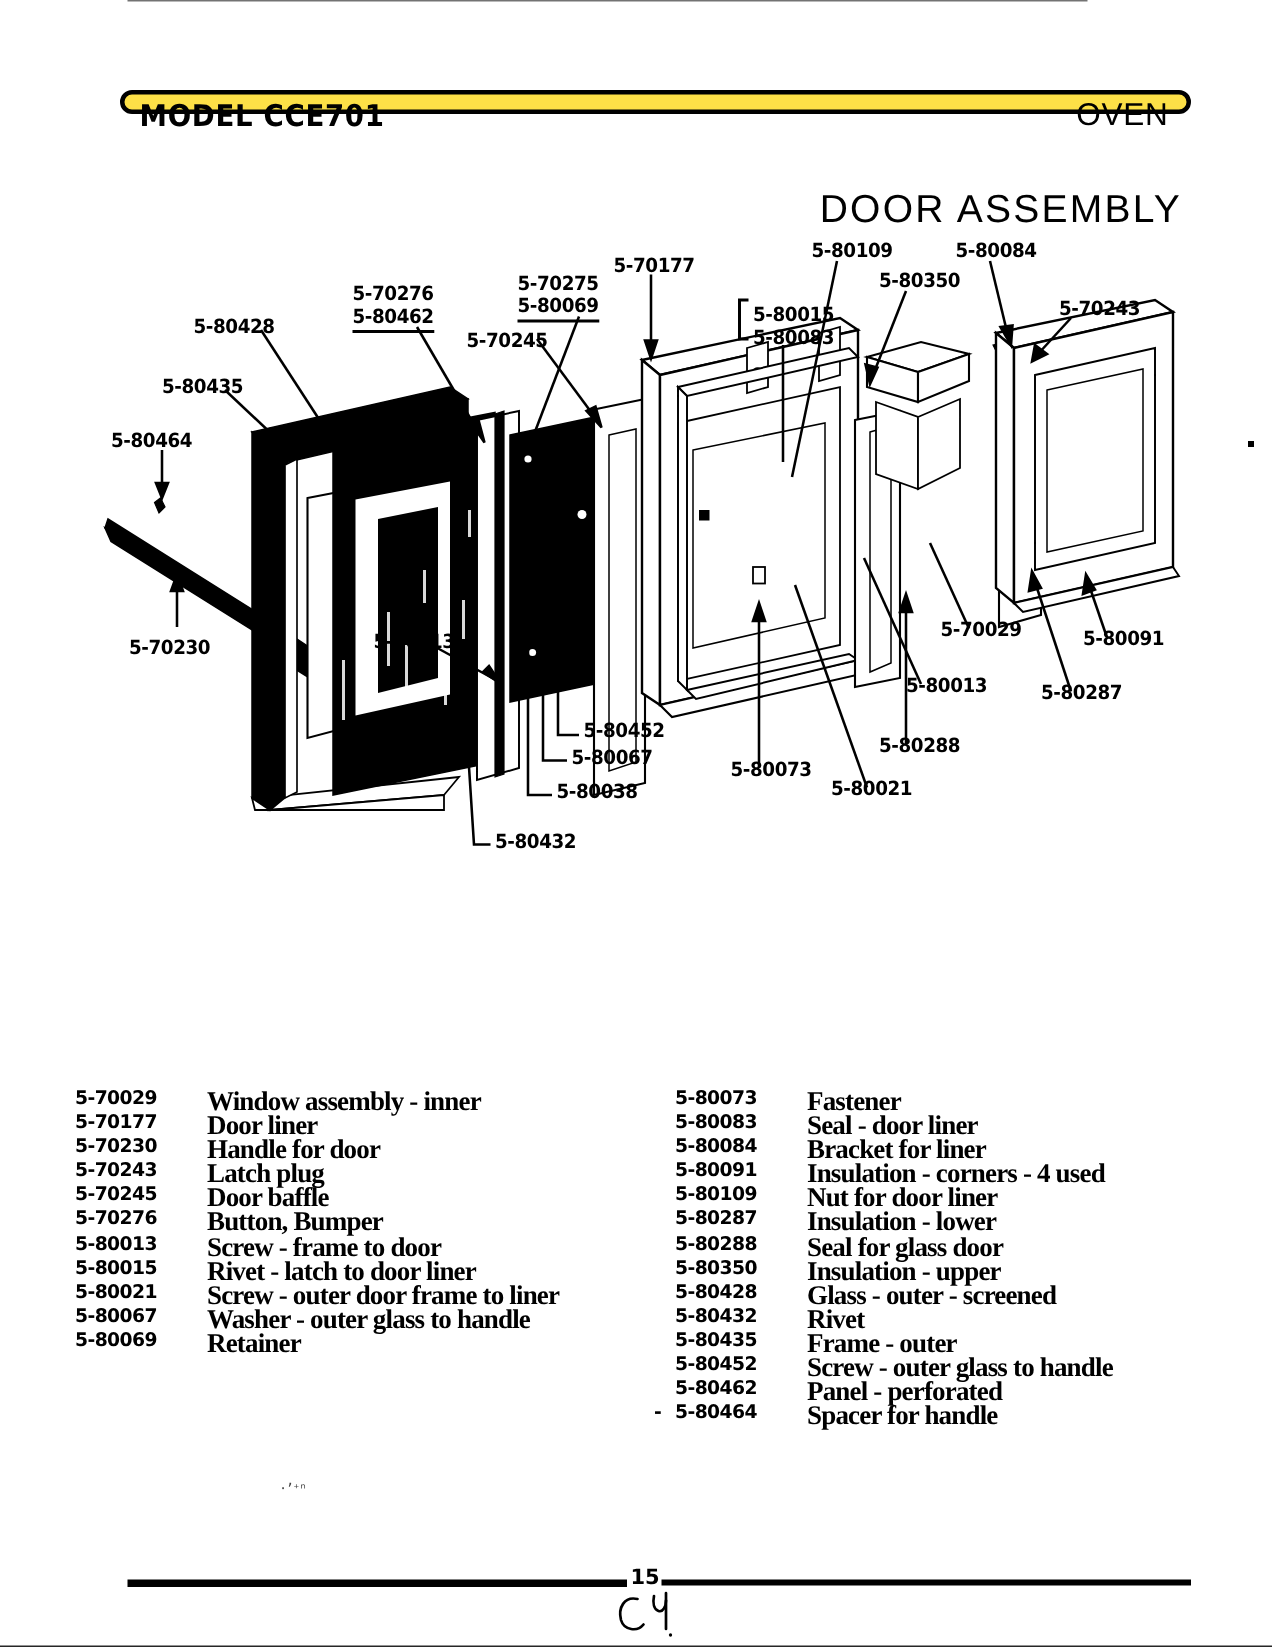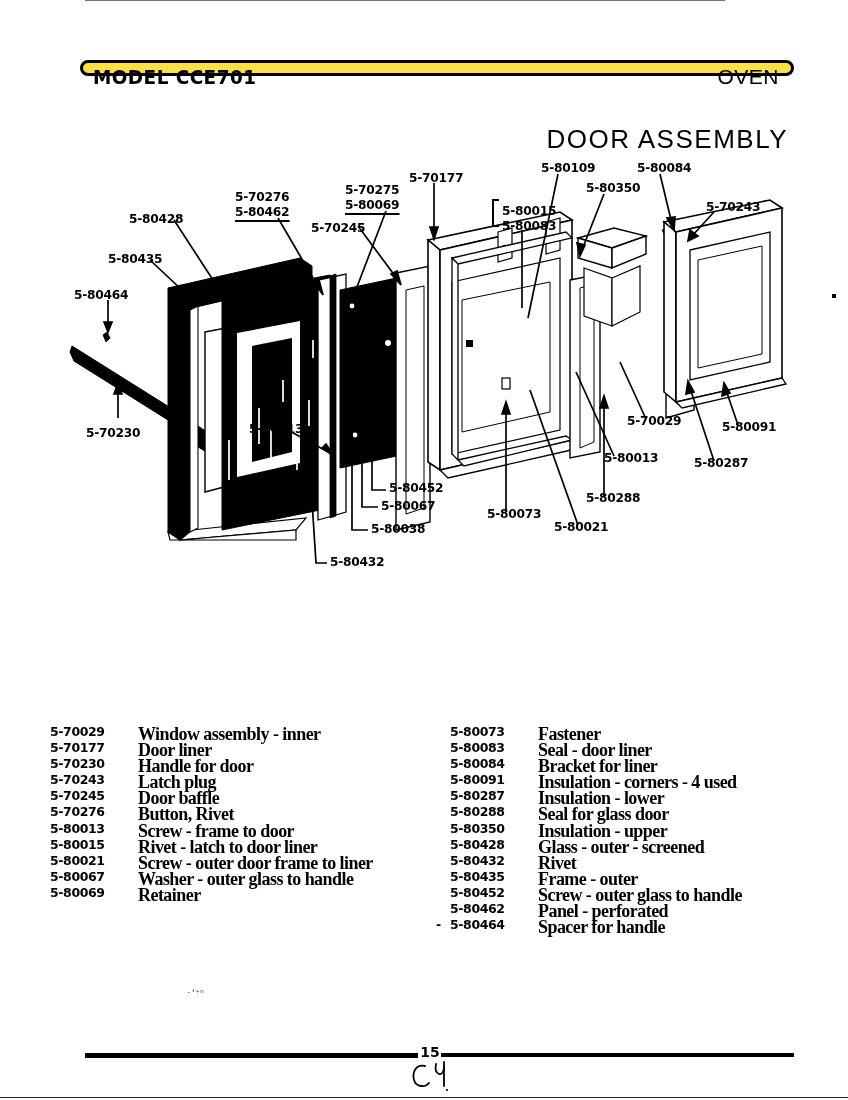--- a/index.html
+++ b/index.html
@@ -428,32 +428,33 @@
     <div class="callout" style="left:722px; top:279px;">5-80091</div>
   </div>
 
   <div class="parts-list">
     <div class="parts-col left" id="parts-col-left">
         <div class="part-row"><span class="part-no">5-70029</span><span class="part-desc">Window assembly - inner</span></div>
         <div class="part-row"><span class="part-no">5-70177</span><span class="part-desc">Door liner</span></div>
         <div class="part-row"><span class="part-no">5-70230</span><span class="part-desc">Handle for door</span></div>
         <div class="part-row"><span class="part-no">5-70243</span><span class="part-desc">Latch plug</span></div>
         <div class="part-row"><span class="part-no">5-70245</span><span class="part-desc">Door baffle</span></div>
-        <div class="part-row"><span class="part-no">5-70276</span><span class="part-desc">Button, Rivet</span></div>
+        <div class="part-row"><span class="part-no">5-70276</span><span class="part-desc">Button, Bumper</span></div>
         <div class="part-row"><span class="part-no">5-80013</span><span class="part-desc">Screw - frame to door</span></div>
         <div class="part-row"><span class="part-no">5-80015</span><span class="part-desc">Rivet - latch to door liner</span></div>
         <div class="part-row"><span class="part-no">5-80021</span><span class="part-desc">Screw - outer door frame to liner</span></div>
         <div class="part-row"><span class="part-no">5-80067</span><span class="part-desc">Washer - outer glass to handle</span></div>
         <div class="part-row"><span class="part-no">5-80069</span><span class="part-desc">Retainer</span></div>
       </div>
     <div class="parts-col right" id="parts-col-right">
         <div class="part-row"><span class="part-no">5-80073</span><span class="part-desc">Fastener</span></div>
         <div class="part-row"><span class="part-no">5-80083</span><span class="part-desc">Seal - door liner</span></div>
         <div class="part-row"><span class="part-no">5-80084</span><span class="part-desc">Bracket for liner</span></div>
         <div class="part-row"><span class="part-no">5-80091</span><span class="part-desc">Insulation - corners - 4 used</span></div>
+        <div class="part-row"><span class="part-no">5-80109</span><span class="part-desc">Nut for door liner</span></div>
         <div class="part-row"><span class="part-no">5-80287</span><span class="part-desc">Insulation - lower</span></div>
         <div class="part-row"><span class="part-no">5-80288</span><span class="part-desc">Seal for glass door</span></div>
         <div class="part-row"><span class="part-no">5-80350</span><span class="part-desc">Insulation - upper</span></div>
         <div class="part-row"><span class="part-no">5-80428</span><span class="part-desc">Glass - outer - screened</span></div>
         <div class="part-row"><span class="part-no">5-80432</span><span class="part-desc">Rivet</span></div>
         <div class="part-row"><span class="part-no">5-80435</span><span class="part-desc">Frame - outer</span></div>
         <div class="part-row"><span class="part-no">5-80452</span><span class="part-desc">Screw - outer glass to handle</span></div>
         <div class="part-row"><span class="part-no">5-80462</span><span class="part-desc">Panel - perforated</span></div>
         <div class="part-row"><span class="part-dash">-</span><span class="part-no">5-80464</span><span class="part-desc">Spacer for handle</span></div>
       </div>

